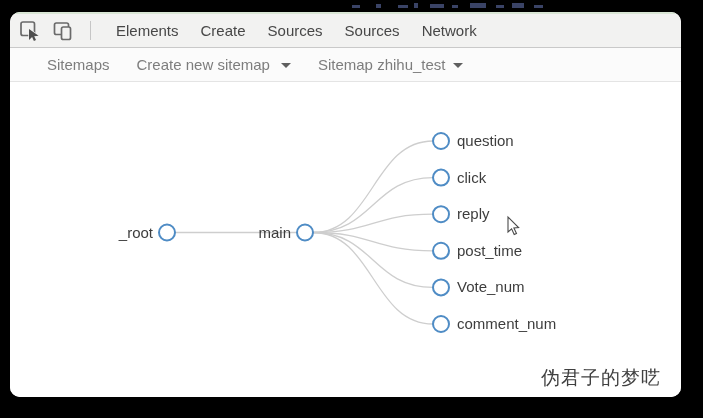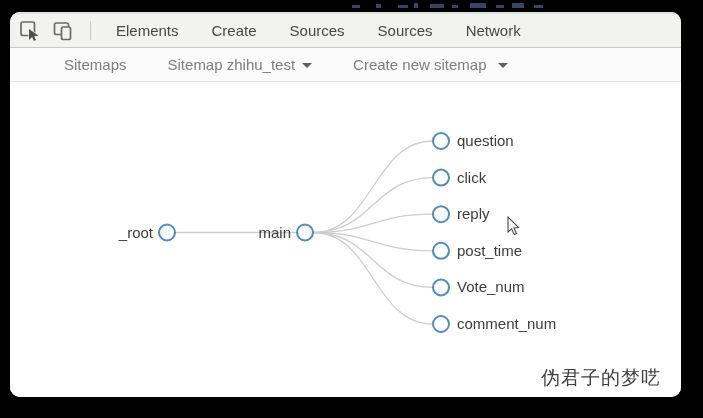--- a/index.html
+++ b/index.html
@@ -12,25 +12,25 @@
   .window{position:absolute;left:10px;top:12px;width:671px;height:385px;
           background:#fff;border-radius:10px;overflow:hidden;}
   .top-edge{height:2px;background:#d9e6d5;}
   
   .tabbar{height:33px;background:#f2f2f1;border-bottom:1px solid #c9c9c9;
           display:flex;align-items:center;padding-left:8px;}
   .icon-btn{background:none;border:none;padding:0;margin:0;width:24px;height:24px;
             display:flex;align-items:center;justify-content:center;cursor:pointer;}
   .icon-btn + .icon-btn{margin-left:9px;}
   .vsep{width:1px;height:19px;background:#c6c6c6;margin-left:15px;}
-  .tabs{display:flex;gap:33px;margin-left:25px;}
+  .tabs{display:flex;gap:22px;margin-left:25px;}
   .tab{font-size:15px;color:#474747;white-space:nowrap;cursor:default;}
   
   .wstoolbar{height:33px;background:#fbfbfb;border-bottom:1px solid #e4e4e4;
-             display:flex;align-items:center;padding-left:54px;gap:41px;}
+             display:flex;align-items:center;padding-left:37px;gap:27px;}
   .ws-item{font-size:15px;color:#7d7d7d;white-space:nowrap;display:flex;
            align-items:center;cursor:pointer;}
   .caret{width:0;height:0;border-left:5px solid transparent;border-right:5px solid transparent;
          border-top:5px solid #5f5f5f;margin-left:7px;margin-top:2px;}
   .caret.wide{margin-left:11px;}
   
   .panel{position:relative;height:315px;background:#fff;}
   .panel svg{position:absolute;left:0;top:0;}
   .watermark{position:absolute;right:20px;bottom:6px;font-size:19px;color:#404040;
              letter-spacing:1px;text-shadow:0 1px 0 #fff;}
@@ -77,26 +77,26 @@
         <span class="tab">Sources</span>
         <span class="tab">Network</span>
       </div>
     </div>
 
     <div class="wstoolbar">
       <span class="ws-item">
         <span>Sitemaps</span>
       </span>
       <span class="ws-item">
+        <span>Create new sitemap</span>
+        <span class="caret wide"></span>
+      </span>
+      <span class="ws-item">
         <span>Sitemap zhihu_test</span>
         <span class="caret"></span>
-      </span>
-      <span class="ws-item">
-        <span>Create new sitemap</span>
-        <span class="caret wide"></span>
       </span>
     </div>
 
     <div class="panel">
       <svg width="671" height="315" viewBox="0 0 671 315">
           <line x1="165" y1="150.5" x2="287" y2="150.5" stroke="#cecece" stroke-width="1.3"></line>
           <path d="M 303 150.5 C 363 150.5, 363 59, 423 59" fill="none" stroke="#cecece" stroke-width="1.3"></path>
           <path d="M 303 150.5 C 363 150.5, 363 95.6, 423 95.6" fill="none" stroke="#cecece" stroke-width="1.3"></path>
           <path d="M 303 150.5 C 363 150.5, 363 132.2, 423 132.2" fill="none" stroke="#cecece" stroke-width="1.3"></path>
           <path d="M 303 150.5 C 363 150.5, 363 168.8, 423 168.8" fill="none" stroke="#cecece" stroke-width="1.3"></path>

